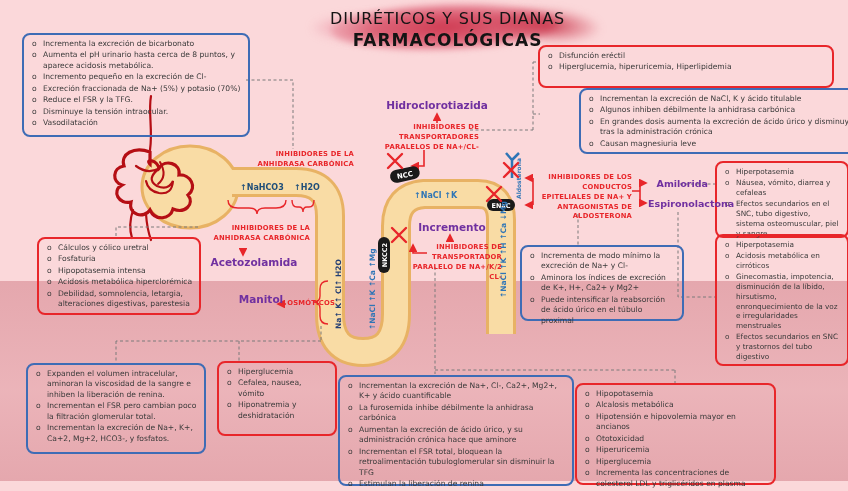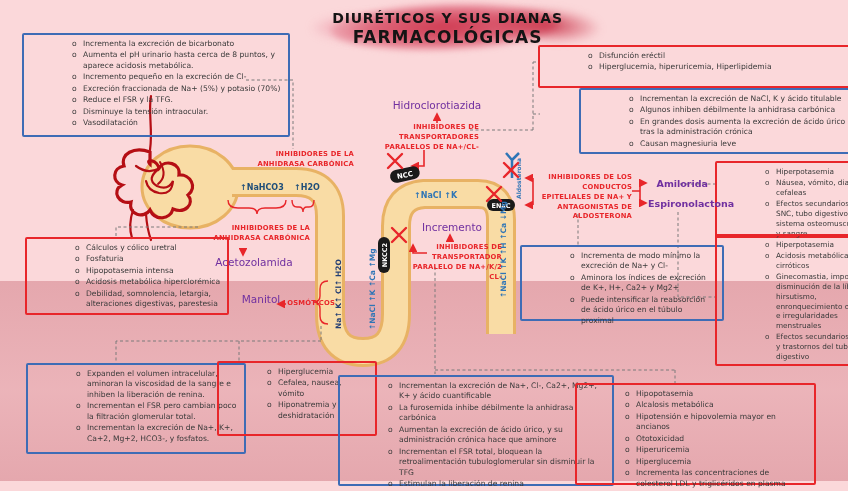--- a/index.html
+++ b/index.html
@@ -2,45 +2,45 @@
 <html><head>
 <meta charset="utf-8">
 <style>
   html,body{margin:0;padding:0;background:#fff;}
   .canvas{position:relative;width:848px;height:491px;overflow:hidden;
           background:#fbd8da;font-family:"DejaVu Sans",sans-serif;}
   .band{position:absolute;left:0;top:281px;width:848px;height:200px;
         background:linear-gradient(180deg,rgba(198,100,112,.42),rgba(205,110,122,.34) 55%,rgba(198,100,112,.42));}
   svg.layer{position:absolute;left:0;top:0;}
   
-  .box{position:absolute;background:transparent;border-radius:2px;padding-left:40px;}
+  .box{position:absolute;background:transparent;border-radius:8px;}
   .box.blue{border:2px solid #3e6cb5;}
   .box.red{border:2.5px solid #e8262a;}
   .box ul{list-style:none;margin:0;padding:4px 6px;}
   .box li{position:relative;padding-left:13px;font-size:7.6px;line-height:1.38;
           color:#3a3a3a;margin-bottom:1px;}
   .box li::before{content:"o";position:absolute;left:2px;top:0;color:#3a3a3a;}
   .box.sm li{font-size:7.3px;line-height:1.36;}
   
   .lbl{position:absolute;}
   .target{color:#e8262a;font-size:6.8px;font-weight:bold;text-align:right;
           letter-spacing:.2px;line-height:1.45;text-transform:uppercase;}
-  .drug{color:#7030a0;font-weight:normal;font-size:10.5px;text-align:center;}
+  .drug{color:#7030a0;font-weight:bold;font-size:10.5px;text-align:center;}
   .drug-sm{color:#7030a0;font-weight:bold;font-size:9.5px;text-align:left;}
   
   .title-wrap{position:absolute;left:325px;top:2px;width:245px;height:52px;}
   .splash{position:absolute;border-radius:50%;}
   .splash-a{left:6px;top:2px;width:228px;height:46px;filter:blur(3px);transform:rotate(-2deg);
     background:radial-gradient(ellipse at 50% 50%,#cf3b52 0%,#dd6478 45%,#eb98a5 65%,rgba(235,152,165,0) 78%);}
   .splash-b{left:-14px;top:12px;width:110px;height:28px;filter:blur(4px);
     background:radial-gradient(ellipse,#e8859a 0%,rgba(238,160,172,0) 75%);}
   .splash-c{left:165px;top:6px;width:110px;height:34px;filter:blur(4px);transform:rotate(4deg);
     background:radial-gradient(ellipse,#c93349 0%,rgba(220,90,110,0) 75%);}
   .title-text{position:absolute;left:0;top:7px;width:100%;text-align:center;color:#141414;}
-  .title-l1{font-size:14px;font-weight:bold;letter-spacing:.8px;line-height:1.3;}
+  .title-l1{font-size:16px;font-weight:normal;letter-spacing:.8px;line-height:1.3;}
   .title-l2{font-size:17px;font-weight:bold;letter-spacing:1px;line-height:1.2;}
 </style>
 </head>
 <body>
 
 <div class="canvas">
   <div class="band"></div>
 
   <svg class="layer" width="848" height="491" viewBox="0 0 848 491">
     <defs>
@@ -159,21 +159,21 @@
       </ul>
   </div>
   <div class="box blue" style="left:538px;top:88px;width:292px;height:62px;margin-left:41px;">
     <ul>
         <li>Incrementan la excreción de NaCl, K y ácido titulable</li>
         <li>Algunos inhiben débilmente la anhidrasa carbónica</li>
         <li>En grandes dosis aumenta la excreción de ácido úrico y disminuye tras la administración crónica</li>
         <li>Causan magnesiuria leve</li>
       </ul>
   </div>
-  <div class="box red" style="left:25px;top:237px;width:160px;height:74px;">
+  <div class="box red" style="left:37px;top:237px;width:160px;height:74px;">
     <ul>
         <li>Cálculos y cólico uretral</li>
         <li>Fosfaturia</li>
         <li>Hipopotasemia intensa</li>
         <li>Acidosis metabólica hiperclorémica</li>
         <li>Debilidad, somnolencia, letargia, alteraciones digestivas, parestesia</li>
       </ul>
   </div>
   <div class="box blue" style="left:520px;top:245px;width:160px;height:72px;">
     <ul>

